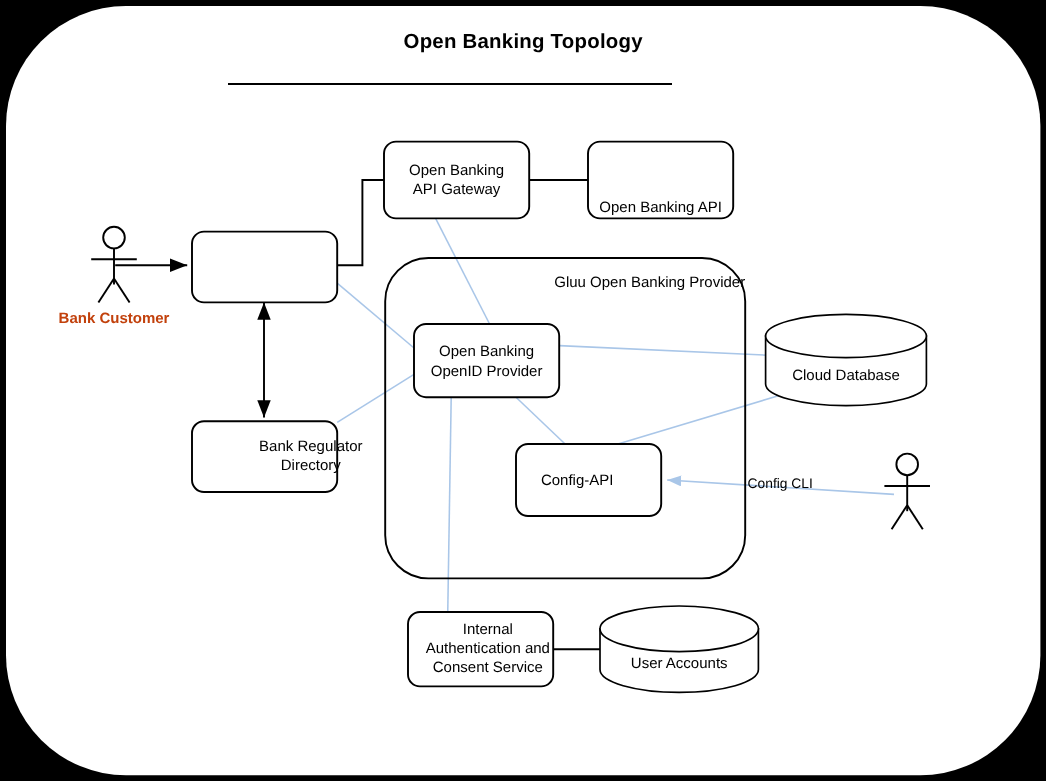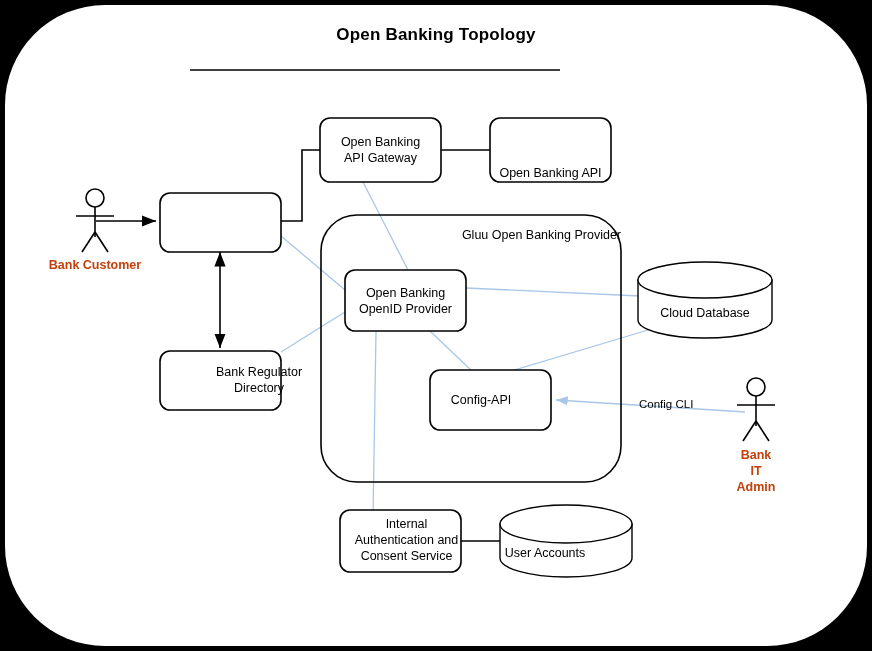--- a/index.html
+++ b/index.html
@@ -189,23 +189,20 @@
 OpenID Provider</div>
 
   <div class="node-label" style="left:430px; top:392px; width:102px;">Config-API</div>
 
   <div class="node-label" style="left:340px; top:516px; width:133px;">Internal
 Authentication and
 Consent Service</div>
 
   <div class="node-label" style="left:638px; top:305px; width:134px;">Cloud Database</div>
 
-  <div class="node-label" style="left:491px; top:545px; width:108px;">User Accounts</div>
+  <div class="node-label" style="left:512px; top:545px; width:108px;">User Accounts</div>
 
   <div class="actor-label" style="left:35px; top:257px; width:120px;">Bank Customer</div>
 
-  <div class="actor-label" style="left:706px; top:447px; width:100px;">Bank
-IT
-Admin</div>
-
-  <div class="edge-label" style="left:623px; top:398px;padding-left:16px;">Config CLI</div>
+
+  <div class="edge-label" style="left:623px; top:398px;">Config CLI</div>
 
 </div>
 
 </body></html>

